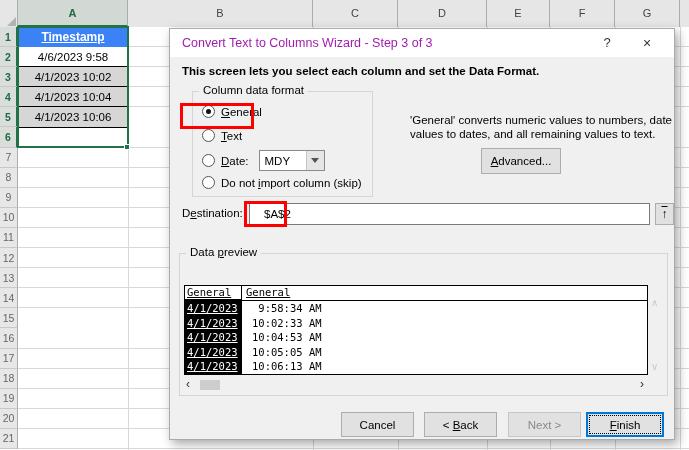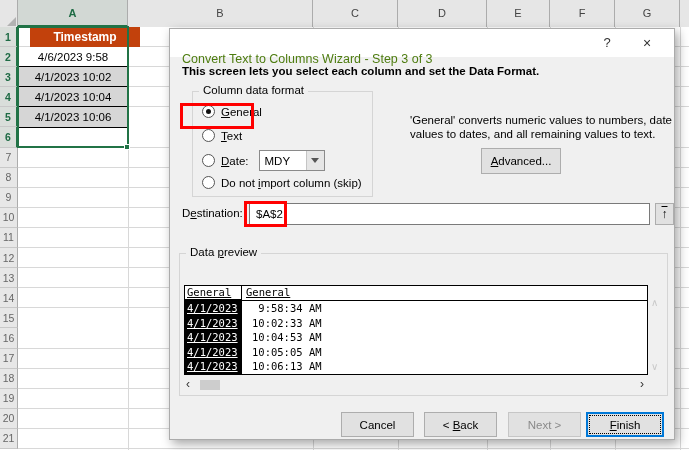--- a/index.html
+++ b/index.html
@@ -17,31 +17,31 @@
   .w-a{width:110px;} .w-b{width:185px;} .w-c{width:85px;} .w-d{width:89px;} .w-e{width:63px;} .w-f{width:65px;} .w-g{width:65px;} .w-x{width:9px;border-right:none;}
 
   .row-hdr-col { position:absolute; left:0; top:27px; width:18px; }
   .rownum { width:18px; height:20.1px; font-size:10.5px; color:#666; background:#E7E7E7; border-right:1px solid #ACACAC; border-bottom:1px solid #C8C8C8; display:flex; align-items:center; justify-content:center; }
   div.rownum:nth-of-type(-n+6) { background:#D9DEDA; color:#1E6B44; border-right:2px solid #217346; font-weight:bold; }
 
   .gridarea { position:absolute; left:18px; top:27px; right:0; bottom:0;
     background:repeating-linear-gradient(to bottom, transparent 0px, transparent 19.1px, #D8D8D8 19.1px, #D8D8D8 20.1px); }
   .vline { position:absolute; top:27px; bottom:0; width:1px; background:#D8D8D8; }
 
-  .cell-a1 { position:absolute; left:30px; top:27px; width:110px; height:20.1px; background:#c2410c; color:#fff; font-weight:bold; font-size:12px; display:flex; align-items:center; justify-content:center; }
+  .cell-a1 { position:absolute; left:18px; top:27px; width:110px; height:20.1px; background:#3b82f6; color:#fff; font-weight:bold; font-size:12px; display:flex; align-items:center; justify-content:center;text-decoration:underline; }
   .a-cells { position:absolute; left:18px; top:47.2px; width:110px; }
   .acell { width:110px; height:20.1px; font-size:11.5px; color:#000; background:#D6D6D6; border-bottom:1px solid #000; display:flex; align-items:center; justify-content:center; }
   div.acell:nth-of-type(1) { background:#FFFFFF; }
   .sel-outline { position:absolute; left:17px; top:26px; width:112px; height:122px; border:2px solid #217346; pointer-events:none; }
   .fill-handle { position:absolute; left:124px; top:144px; width:6px; height:6px; background:#217346; border:1px solid #fff; }
 
   
   .dialog { position:absolute; left:169px; top:28px; width:506px; height:412px; background:#F0F0F0; border:1px solid #ABABAB; box-shadow:3px 4px 10px rgba(0,0,0,.35); font-size:11.5px; color:#000; }
   .titlebar { position:absolute; left:0; top:0; width:100%; height:28px; background:#FFFFFF; }
-  .titletext { position:absolute; left:12px; top:16px; line-height:28px; font-size:12.5px; color:#4d7c0f; white-space:nowrap; }
+  .titletext { position:absolute; left:12px; top:0; line-height:28px; font-size:12.5px; color:#a21caf; white-space:nowrap; }
   .cap-btn { position:absolute; top:0; height:28px; line-height:28px; text-align:center; color:#333; cursor:default; }
   .helpbtn { left:424px; width:26px; font-size:13px; }
   .closebtn { left:460px; width:34px; font-size:14px; }
 
   .instruction { position:absolute; left:12px; top:36px; white-space:nowrap;font-weight:bold; }
 
   .groupbox { position:absolute; border:1px solid #D5D5D5; }
   .gb-legend { position:absolute; top:-8px; left:6px; background:#F0F0F0; padding:0 4px; white-space:nowrap; }
   .gb-format { left:22px; top:62px; width:181px; height:106px; }
   .radio-row { position:absolute; left:9px; display:flex; align-items:center; white-space:nowrap; }
@@ -50,21 +50,21 @@
   .combo { margin-left:10px; width:66px; height:21px; background:#fff; border:1px solid #8A8A8A; display:flex; align-items:center; position:relative; }
   .combo-val { padding-left:5px; flex:1; }
   .combo-btn { width:18px; height:100%; background:#E6E6E6; border-left:1px solid #C5C5C5; display:flex; align-items:center; justify-content:center; }
   .chev-down { width:0; height:0; border-left:4px solid transparent; border-right:4px solid transparent; border-top:5px solid #555; }
 
   .gen-note { position:absolute; left:224px; top:84px; width:282px; line-height:14px;margin-left:16px; }
   .btn { background:#E1E1E1; border:1px solid #ADADAD; font-size:11.5px; color:#000; display:flex; align-items:center; justify-content:center; font-family:"Liberation Sans",sans-serif; }
   .advanced { position:absolute; left:311px; top:119px; width:80px; height:26px; }
 
   .dest-label { position:absolute; left:12px; top:178px; }
-  .dest-input { position:absolute; left:79px; top:174px; width:401px; height:22px; background:#fff; border:1px solid #7A7A7A; font-size:11.5px; padding-left:6px; line-height:20px; }
+  .dest-input { position:absolute; left:79px; top:174px; width:401px; height:22px; background:#fff; border:1px solid #7A7A7A; font-size:11.5px; padding-left:14px; line-height:20px; }
   .collapse-btn { position:absolute; left:485px; top:174px; width:19px; height:22px; font-size:12px; font-weight:bold; text-decoration:overline; }
 
   .gb-preview { left:9px; top:224px; width:489px; height:143px; }
   .pv-table { position:absolute; left:14px; top:256px; width:464px; height:90px; background:#fff; border:1px solid #000; font-family:"DejaVu Sans Mono", monospace; font-size:10.5px; }
   .pv-hdr { display:flex; height:15px; border-bottom:1px solid #000; }
   .pv-hdr-c1 { width:57px; border:1px solid #000; border-top:none; border-left:none; text-decoration:underline; padding-left:2px; }
   .pv-hdr-c2 { flex:1; text-decoration:underline; padding-left:4px; }
   .pv-body { display:flex; height:73px; }
   .pv-col1 { width:57px; background:#000; color:#fff; border-right:1px solid #000;text-decoration:underline; }
   .pv-col2 { flex:1; color:#000; }

